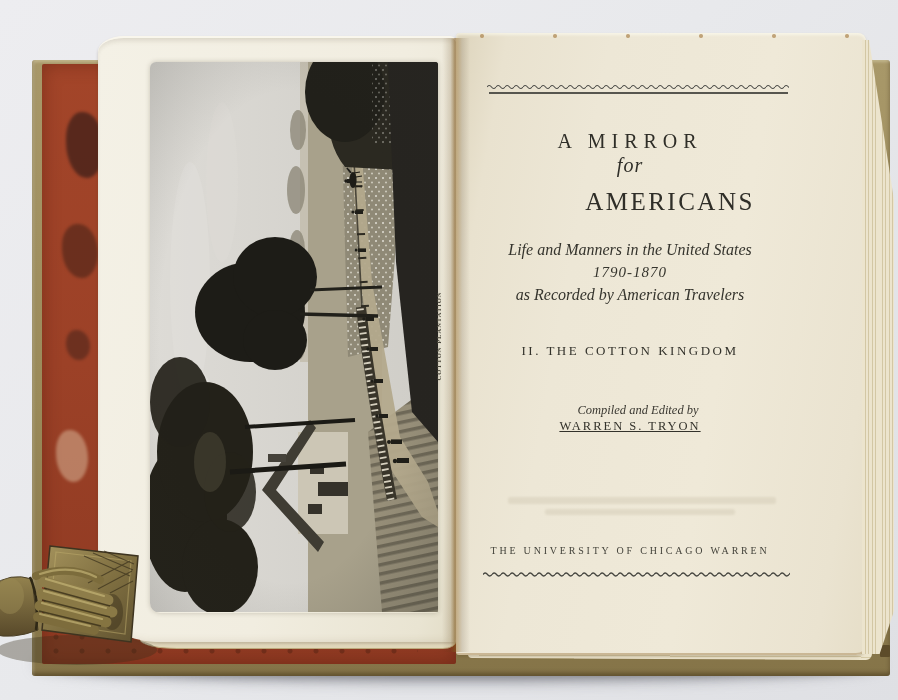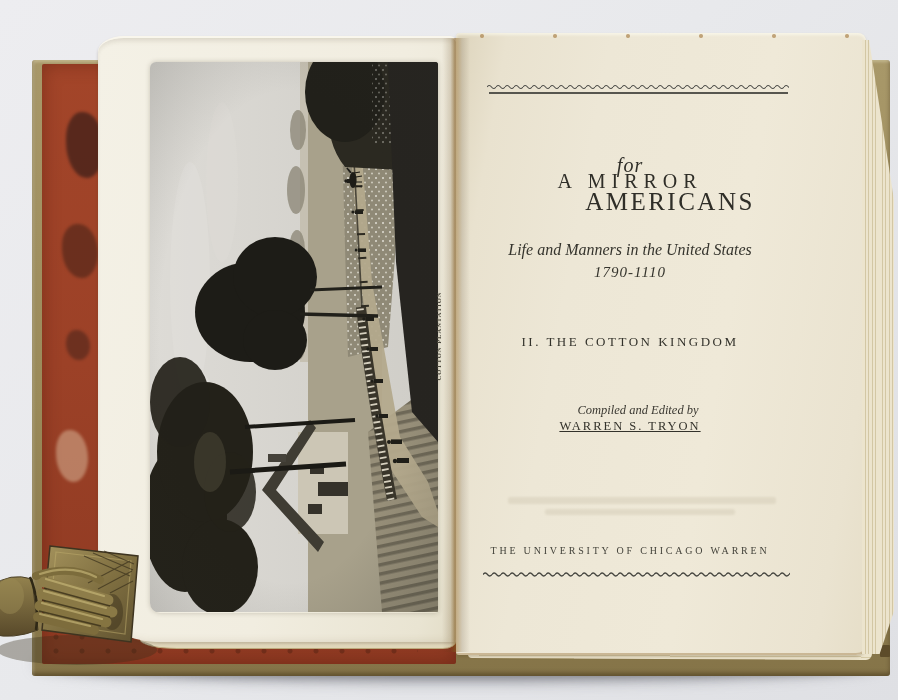--- a/index.html
+++ b/index.html
@@ -71,27 +71,27 @@
     border-radius:0 10px 10px 0;}
   .cover-corner-notch{left:880px;top:645px;width:10px;height:12px;background:#5d4c2a;border-radius:1px;}
 
   
   .gutter{left:442px;top:38px;width:28px;height:614px;
     background:linear-gradient(to right, rgba(0,0,0,0) 0%, rgba(90,60,20,.12) 30%, rgba(130,90,30,.55) 46%, rgba(150,110,45,.45) 53%, rgba(60,40,15,.14) 72%, rgba(0,0,0,0) 100%);}
 
   
   .rp-text{left:456px;width:348px;text-align:center;color:#2f2e28;}
   .rule-svg{display:block;}
-  .t-title1{top:130px;font-size:20px;letter-spacing:6px;margin-top:40px;}
+  .t-title1{top:130px;font-size:20px;letter-spacing:6px;}
   .t-title2{top:154px;font-size:20px;font-style:italic;letter-spacing:1px;}
   .t-title3{top:188px;font-size:25px;letter-spacing:2.5px;margin-left:40px;}
   .t-sub1{top:241px;font-size:16px;font-style:italic;color:#35342d;}
   .t-sub2{top:264px;font-size:15px;font-style:italic;color:#35342d;letter-spacing:1px;}
   .t-sub3{top:286px;font-size:16px;font-style:italic;color:#35342d;}
-  .t-series{top:334px;font-size:13px;letter-spacing:2.5px;color:#33322b;}
+  .t-series{top:343px;font-size:13px;letter-spacing:2.5px;color:#33322b;}
   .t-cred1{top:403px;font-size:12.5px;font-style:italic;color:#3a3831;margin-left:8px;}
   .t-cred2{top:419px;font-size:12.5px;letter-spacing:2px;color:#33322b;text-decoration:underline;}
   .t-press{top:545px;font-size:10px;letter-spacing:2.8px;color:#45443c;}
   .ghost{background:#d6ceb9;opacity:.55;filter:blur(1.2px);border-radius:2px;}
   .ghost1{left:508px;top:497px;width:268px;height:7px;}
   .ghost2{left:545px;top:509px;width:190px;height:6px;}
   .foxing{left:470px;top:32px;width:390px;height:10px;opacity:.75;
     background:repeating-radial-gradient(circle at 12px 4px, rgba(160,115,55,.8) 0 1.5px, rgba(0,0,0,0) 2.5px 100%);
     background-size:73px 10px;}
 </style>
@@ -262,21 +262,22 @@
       <path d="M0 4.5 Q2.25 1.5 4.5 4.5 T9 4.5" fill="none" stroke="#45453f" stroke-width="1.3"></path>
     </pattern>
       </defs>
     <rect width="307" height="8" fill="url(#wave2)"></rect>
   </svg>
 
   <div class="abs rp-text t-title1">A MIRROR</div>
   <div class="abs rp-text t-title2">for</div>
   <div class="abs rp-text t-title3">AMERICANS</div>
   <div class="abs rp-text t-sub1">Life and Manners in the United States</div>
-  <div class="abs rp-text t-sub2">1790-1110</div>
+  <div class="abs rp-text t-sub2">1790-1870</div>
+  <div class="abs rp-text t-sub3">as Recorded by American Travelers</div>
   <div class="abs rp-text t-series">II. THE COTTON KINGDOM</div>
   <div class="abs rp-text t-cred1">Compiled and Edited by</div>
   <div class="abs rp-text t-cred2">WARREN S. TRYON</div>
   <div class="abs ghost ghost1"></div>
   <div class="abs ghost ghost2"></div>
   <div class="abs rp-text t-press">THE UNIVERSITY OF CHICAGO WARREN</div>
 
   <svg class="abs" style="left:-8px;top:516px;" width="170" height="160" viewBox="0 0 170 160">
     <defs>
       <linearGradient id="brassGrad" x1="0" y1="0" x2="1" y2="1">

